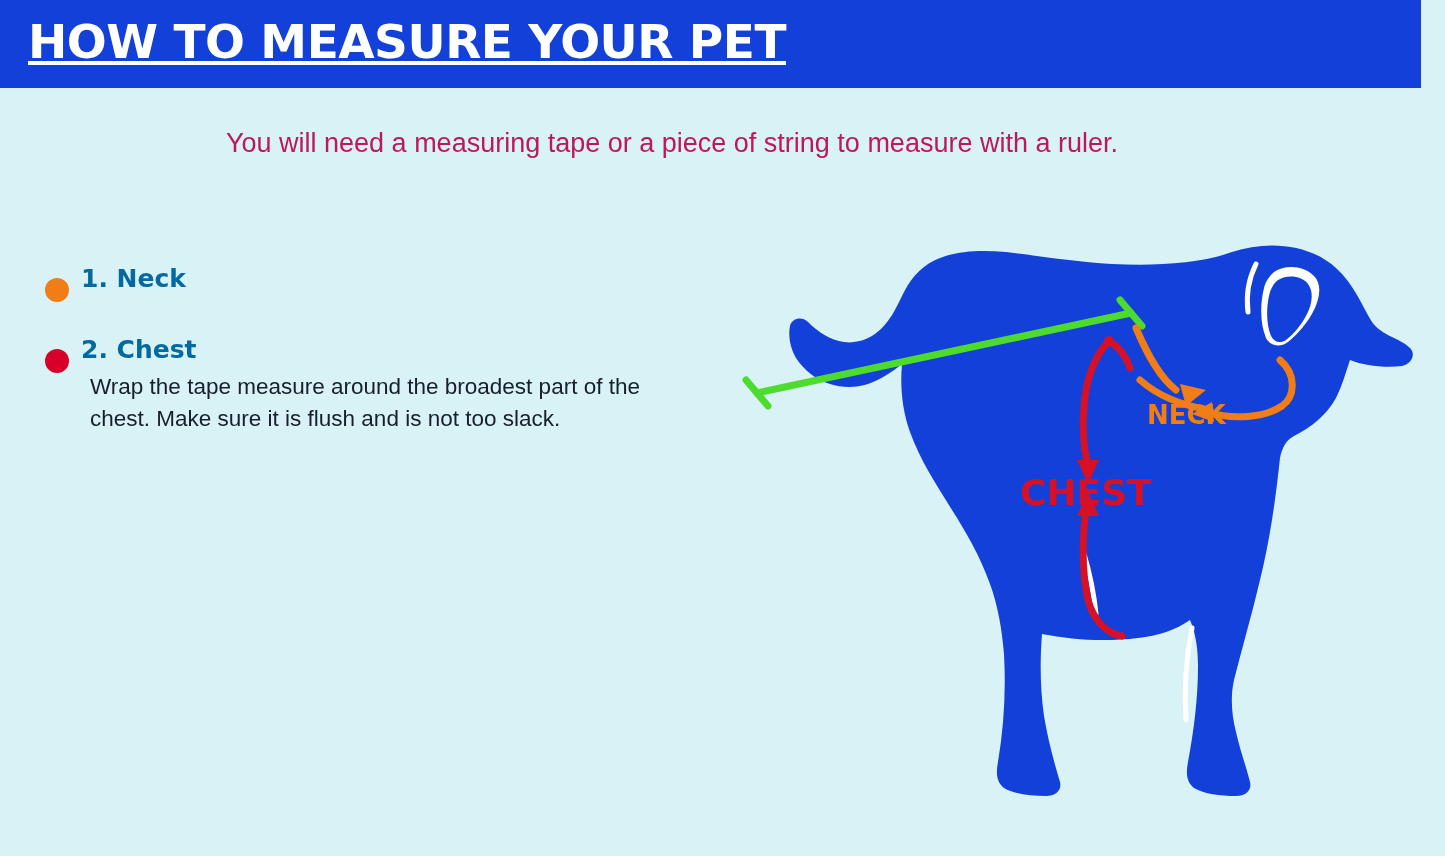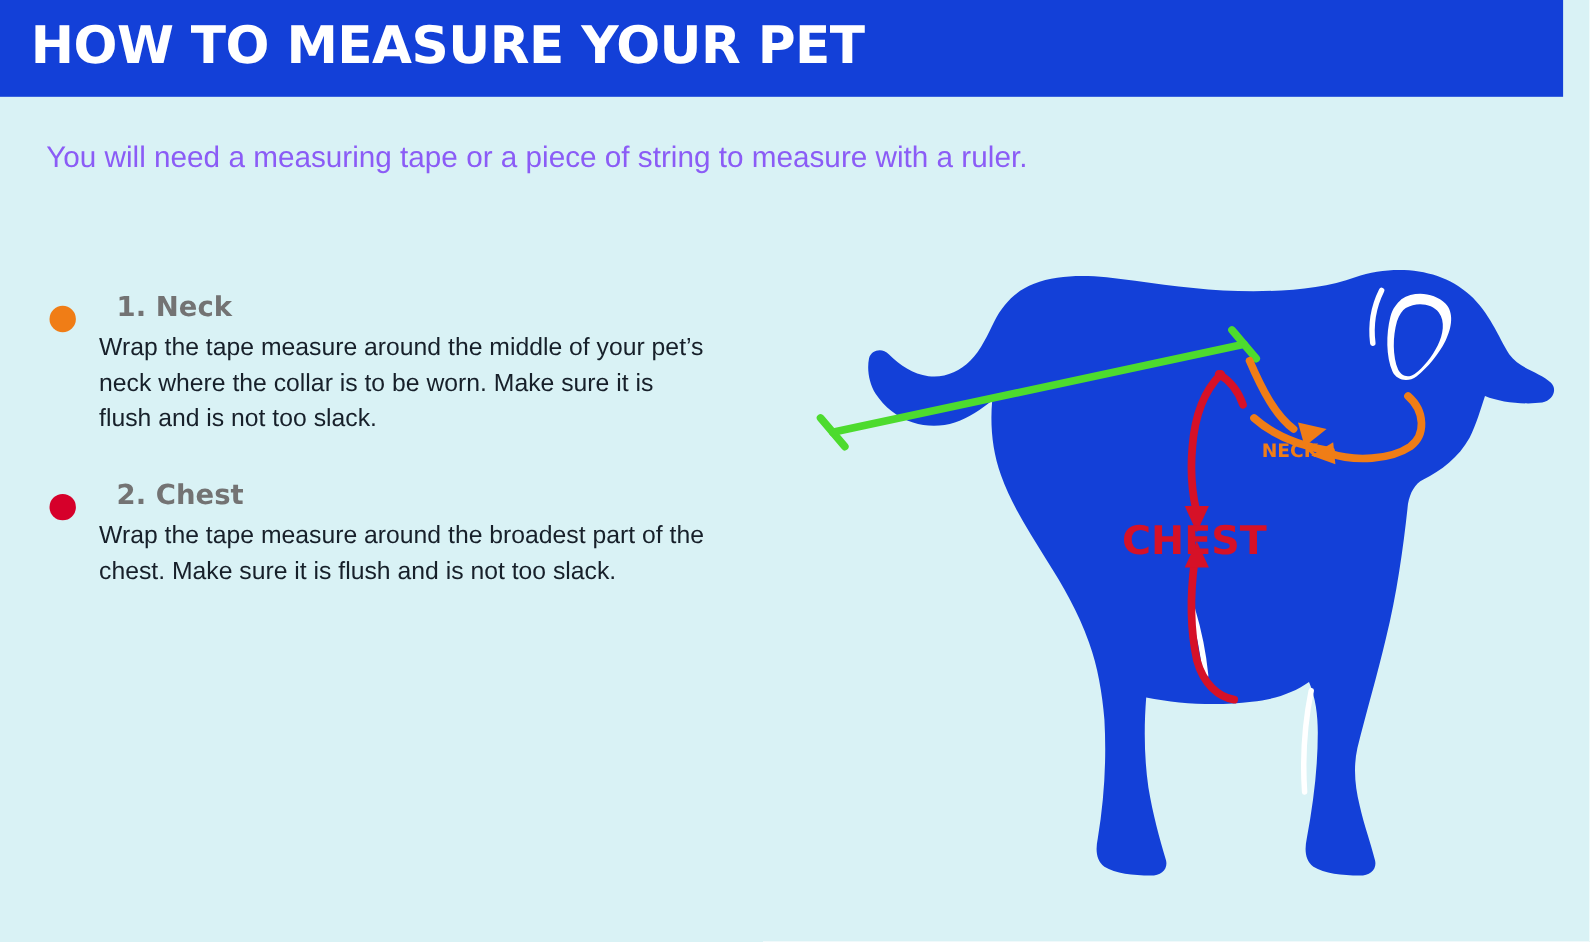--- a/index.html
+++ b/index.html
@@ -27,33 +27,35 @@
   #header-title {
     position: absolute;
     left: 28px;
     top: 14px;
     font-family: "DejaVu Sans", sans-serif;
     font-weight: 700;
     font-size: 47px;
     letter-spacing: -0.5px;
     color: #ffffff;
     white-space: nowrap;
+    text-decoration: underline;
   }
   
   #intro {
     position: absolute;
     left: 42px;
     top: 124px;
     width: 1260px;
   }
   .intro-line {
     font-size: 27px;
-    color: #8b5cf6;
+    color: #be185d;
     line-height: 38px;
     white-space: nowrap;
+    text-align: center;
   }
   
   #steps {
     position: absolute;
     left: 42px;
     top: 262px;
     width: 600px;
   }
   .step {
     position: relative;
@@ -61,25 +63,25 @@
   }
   .step-dot {
     position: absolute;
     left: 3px;
     top: 16px;
     width: 24px;
     height: 24px;
     border-radius: 50%;
   }
   .step-title {
-    margin-left: 64px;
+    margin-left: 39px;
     font-family: "DejaVu Sans", sans-serif;
     font-weight: 700;
     font-size: 25px;
-    color: #737373;
+    color: #0369a1;
     line-height: 34px;
   }
   .step-body {
     margin-left: 48px;
     margin-top: 4px;
     font-size: 22.5px;
     color: #17202a;
     line-height: 32px;
     max-width: 560px;
   }
@@ -102,21 +104,21 @@
   }
   #label-body-length {
     left: 190px;
     top: 135px;
     font-size: 26px;
     color: #4ddb2e;
   }
   #label-neck {
     left: 527px;
     top: 190px;
-    font-size: 17px;
+    font-size: 26px;
     color: #f07d16;
   }
   #label-chest {
     left: 400px;
     top: 262px;
     font-size: 36px;
     color: #d61127;
   }
 </style>
 </head>
@@ -130,21 +132,20 @@
 
   <div id="intro">
     <div class="intro-line">You will need a measuring tape or a piece of string to measure with a ruler.</div>
   </div>
 
   <div id="steps">
 
     <div class="step">
       <span class="step-dot" style="background:#f07d16"></span>
       <div class="step-title">1. Neck</div>
-      <div class="step-body">Wrap the tape measure around the middle of your pet’s neck where the collar is to be worn. Make sure it is flush and is not too slack.</div>
     </div>
 
     <div class="step">
       <span class="step-dot" style="background:#d6002a"></span>
       <div class="step-title">2. Chest</div>
       <div class="step-body">Wrap the tape measure around the broadest part of the chest. Make sure it is flush and is not too slack.</div>
     </div>
 
 
   </div>

